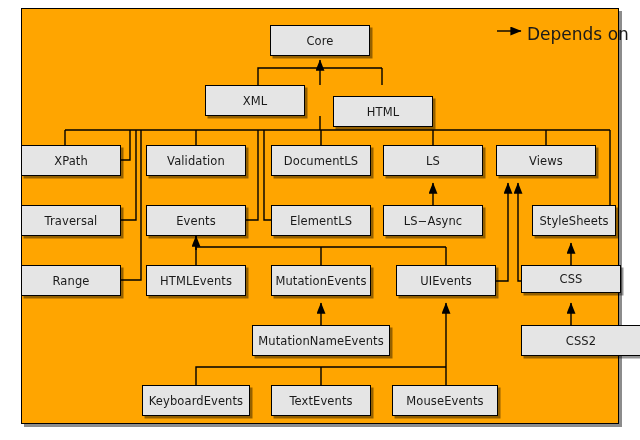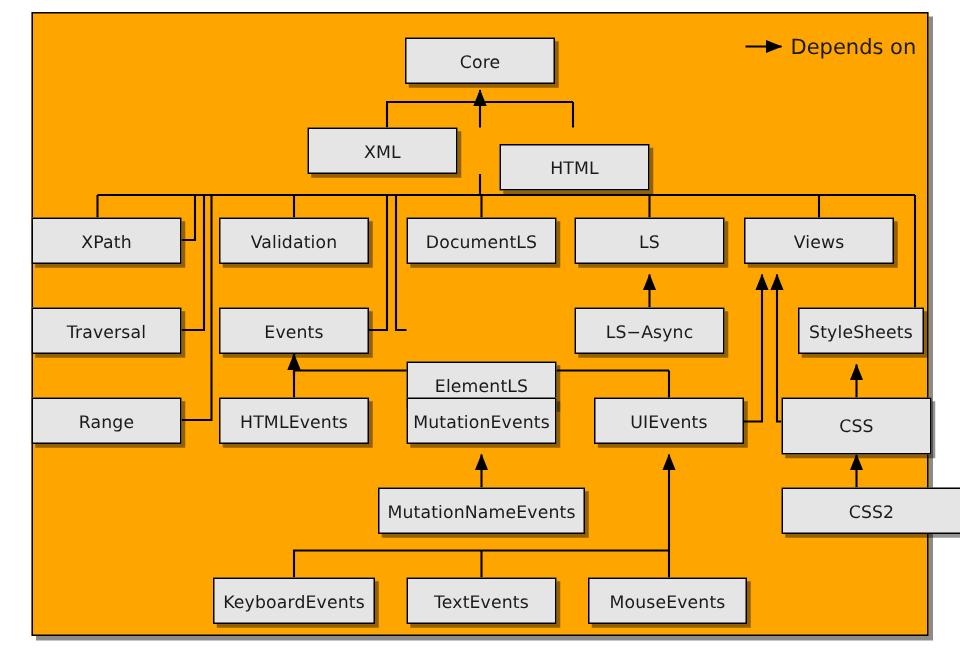--- a/index.html
+++ b/index.html
@@ -41,21 +41,21 @@
     align-items: center;
     justify-content: center;
     font-size: 11.5px;
     color: #1a1a1a;
     letter-spacing: 0.1px;
     box-shadow: 2.5px 2.5px 0 rgba(0,0,0,0.42);
     white-space: nowrap;
   }
   .legend-label {
     position: absolute;
-    font-size: 14px;
+    font-size: 17px;
     color: #1a1a1a;
     white-space: nowrap;
   }
 </style>
 </head>
 <body>
 
 <div id="stage">
   <div id="canvas"></div>
 
@@ -136,26 +136,26 @@
   <div class="node" style="left:270px; top:25px; width:100px; height:31px;">Core</div>
   <div class="node" style="left:205px; top:85px; width:100px; height:31px;">XML</div>
   <div class="node" style="left:333px; top:85px; width:100px; height:31px;margin-top:11px;">HTML</div>
   <div class="node" style="left:21px; top:145px; width:100px; height:31px;">XPath</div>
   <div class="node" style="left:146px; top:145px; width:100px; height:31px;">Validation</div>
   <div class="node" style="left:271px; top:145px; width:100px; height:31px;">DocumentLS</div>
   <div class="node" style="left:383px; top:145px; width:100px; height:31px;">LS</div>
   <div class="node" style="left:496px; top:145px; width:100px; height:31px;">Views</div>
   <div class="node" style="left:21px; top:205px; width:100px; height:31px;">Traversal</div>
   <div class="node" style="left:146px; top:205px; width:100px; height:31px;">Events</div>
-  <div class="node" style="left:271px; top:205px; width:100px; height:31px;margin-top:36px;">ElementLS</div>
+  <div class="node" style="left:271px; top:205px; width:100px; height:31px;">ElementLS</div>
   <div class="node" style="left:383px; top:205px; width:100px; height:31px;">LS−Async</div>
   <div class="node" style="left:506px; top:205px; width:84px; height:31px;margin-left:26px;">StyleSheets</div>
   <div class="node" style="left:21px; top:265px; width:100px; height:31px;">Range</div>
   <div class="node" style="left:146px; top:265px; width:100px; height:31px;">HTMLEvents</div>
   <div class="node" style="left:271px; top:265px; width:100px; height:31px;">MutationEvents</div>
   <div class="node" style="left:396px; top:265px; width:100px; height:31px;">UIEvents</div>
-  <div class="node" style="left:521px; top:265px; width:100px; height:38px;">CSS</div>
+  <div class="node" style="left:521px; top:265px; width:100px; height:28px;">CSS</div>
   <div class="node" style="left:252px; top:325px; width:138px; height:31px;">MutationNameEvents</div>
   <div class="node" style="left:521px; top:325px; width:120px; height:31px;">CSS2</div>
   <div class="node" style="left:142px; top:385px; width:108px; height:31px;">KeyboardEvents</div>
   <div class="node" style="left:271px; top:385px; width:100px; height:31px;">TextEvents</div>
   <div class="node" style="left:392px; top:385px; width:106px; height:31px;">MouseEvents</div>
 </div>
 
 </body></html>

